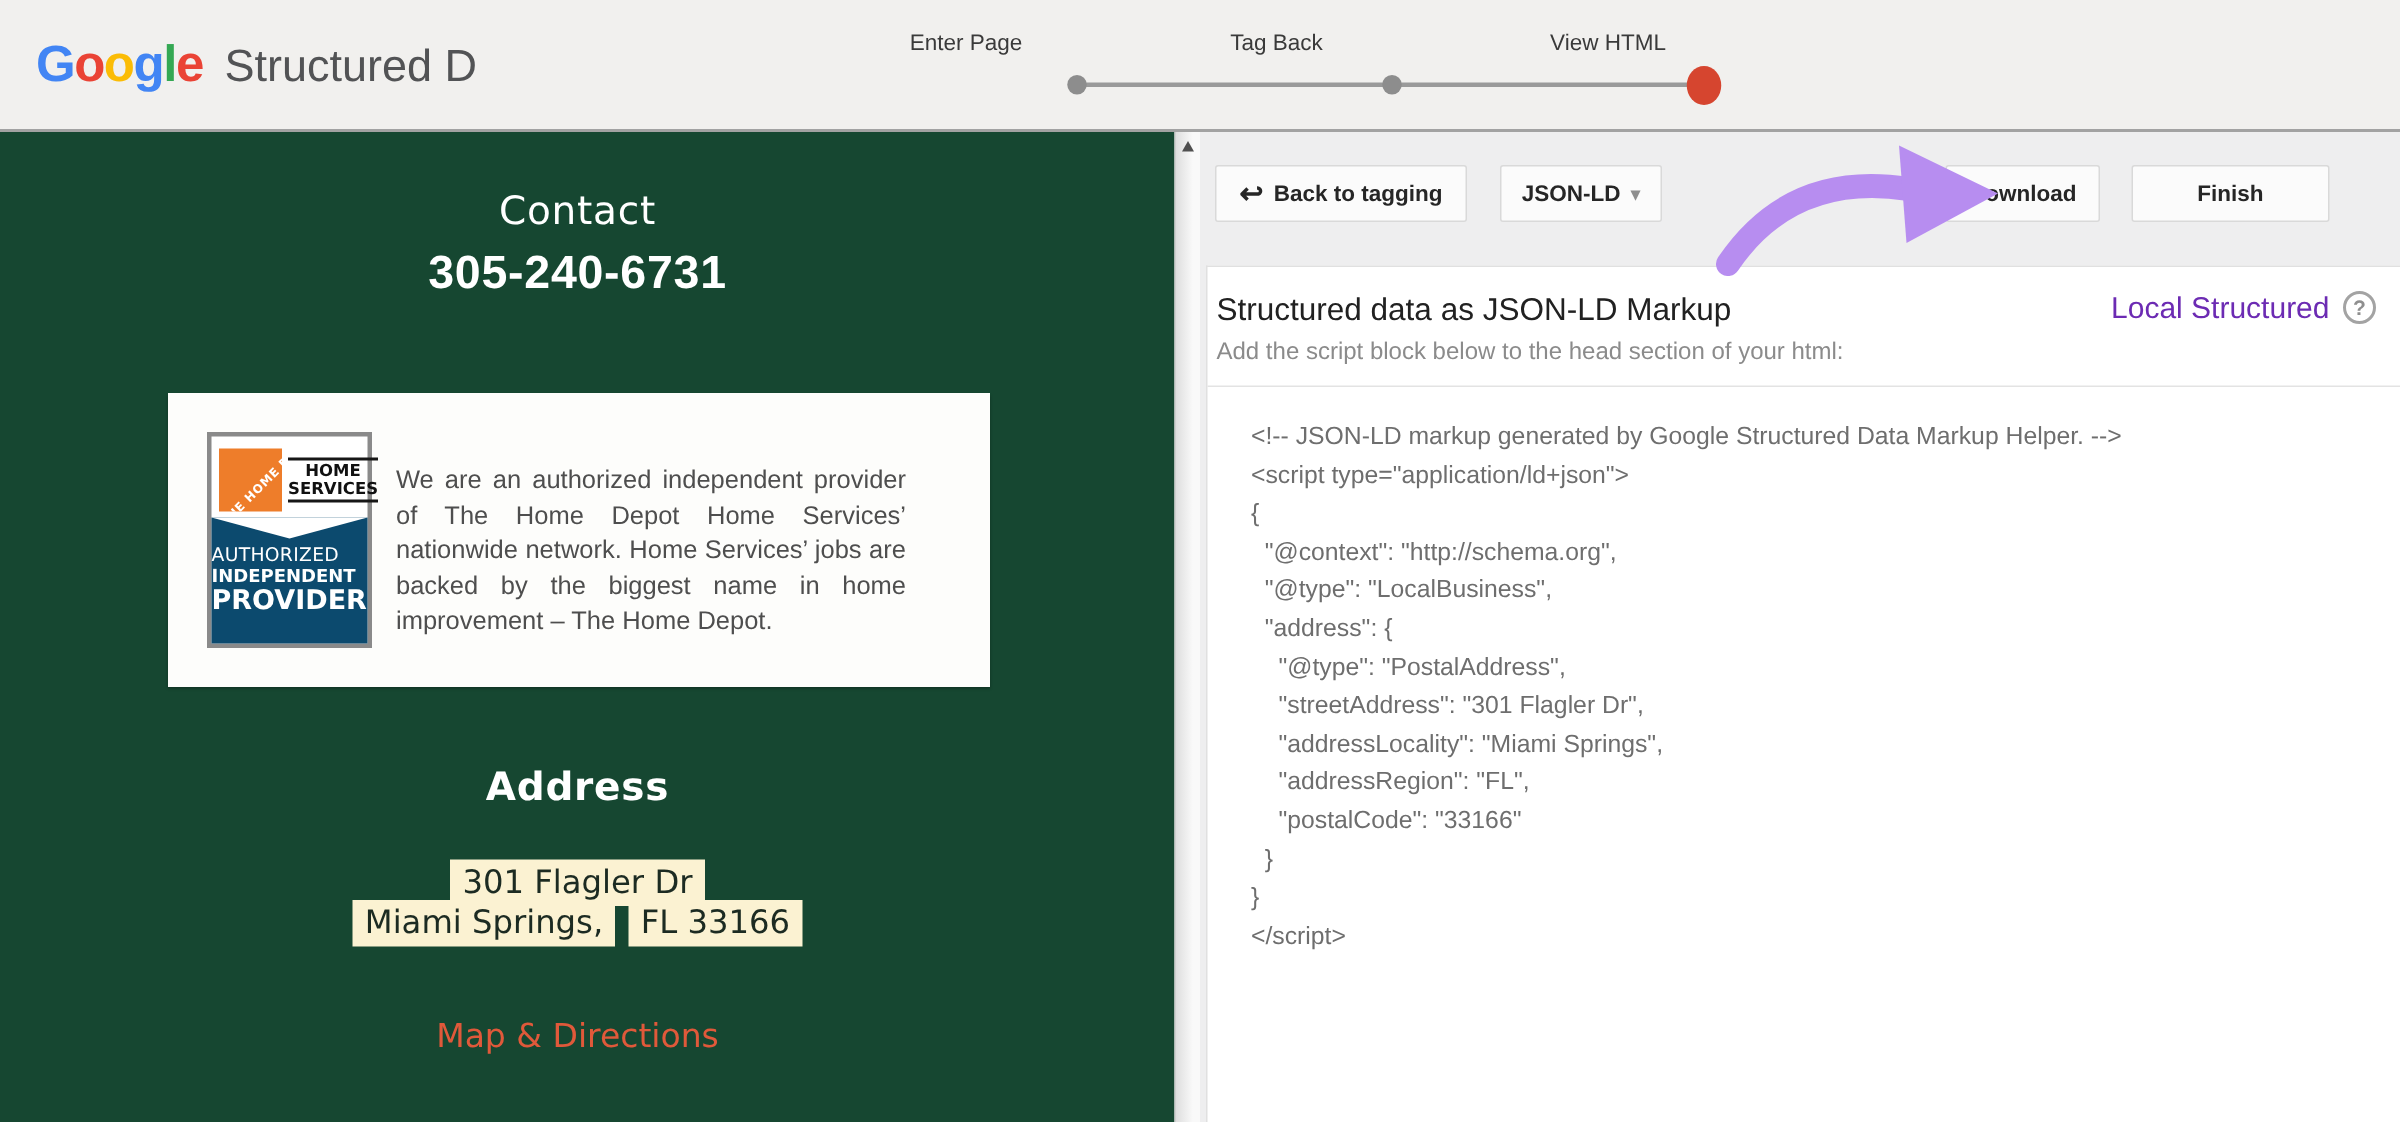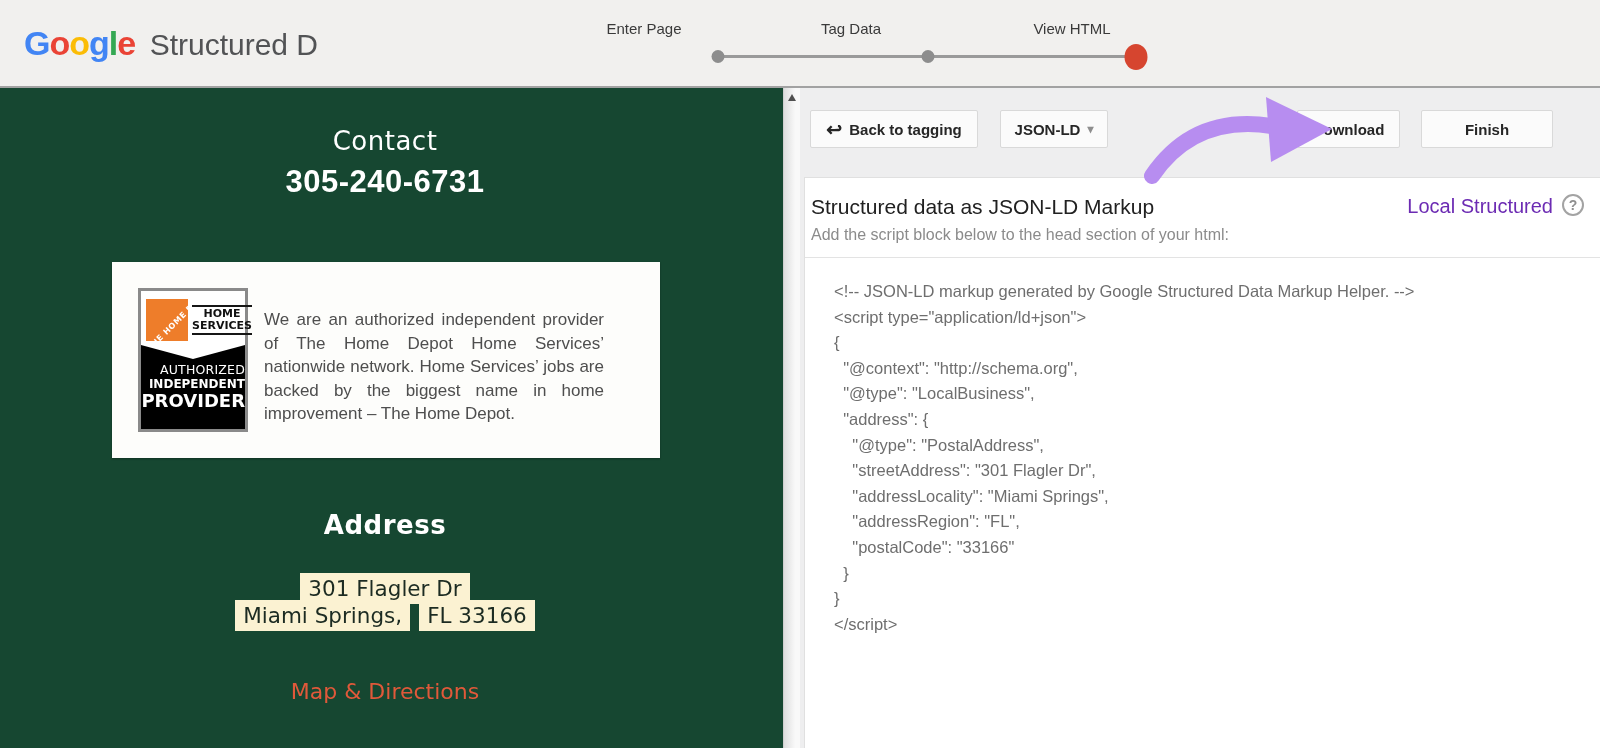--- a/index.html
+++ b/index.html
@@ -38,22 +38,22 @@
   .card { position:absolute; left:112px; top:174px; width:548px; height:196px;
           background:#fdfdfb; box-shadow:0 1px 2px rgba(0,0,0,0.3); }
   .badge { position:absolute; left:26px; top:26px; width:110px; height:144px;
            border:3px solid #8a8a8a; background:#fff; }
   .badge-top { height:54px; display:flex; align-items:center; gap:4px; padding:4px 3px 0 5px; }
   .hd-square { position:relative; width:42px; height:42px; background:#ee7d2a; overflow:hidden; flex:none; }
   .hd-rot { position:absolute; left:-10px; top:15px; transform:rotate(-45deg);
             font-size:8px; font-weight:bold; color:#fff; white-space:nowrap; letter-spacing:0.5px; }
   .hs { display:flex; flex-direction:column; border-top:2px solid #161616; border-bottom:2px solid #161616;
         padding:1px 0; font-size:11px; font-weight:bold; color:#111; line-height:1.1;align-items:center; }
-  .shield { position:absolute; left:0; top:54px; width:104px; height:84px; background:#000000;
-            color:#fff; text-align:right; padding-top:17px; }
+  .shield { position:absolute; left:0; top:54px; width:104px; height:84px; background:#0c4a6e;
+            color:#fff; text-align:left; padding-top:17px; }
   .shield::before { content:""; position:absolute; top:0; left:0; width:0; height:0;
             border-left:52px solid transparent; border-right:52px solid transparent;
             border-top:14px solid #fff; }
   .shield span { display:block; }
   .s1 { font-size:12.5px; font-weight:400; letter-spacing:0.2px; }
   .s2 { font-size:12px; font-weight:700; }
   .s3 { font-size:18px; font-weight:800; line-height:1.1; }
   .card-text { position:absolute; left:152px; top:46px; width:340px; font-size:17px;
                line-height:23.5px; color:#4e4e4e; text-align:justify;
                font-family:"Liberation Sans", sans-serif; }
@@ -99,21 +99,21 @@
 <div class="screen">
 
   <header class="topbar">
     <div class="logo">
       <span class="gl g-blue">G</span><span class="gl g-red">o</span><span class="gl g-yellow">o</span><span class="gl g-blue">g</span><span class="gl g-green">l</span><span class="gl g-red">e</span>
       <span class="product">Structured D</span>
     </div>
 
     <div>
       <span class="step-label" style="left:644px">Enter Page</span>
-      <span class="step-label" style="left:851px">Tag Data</span>
+      <span class="step-label" style="left:851px">Tag Back</span>
       <span class="step-label" style="left:1072px">View HTML</span>
       <div class="step-line"></div>
       <div class="dot" style="left:718px"></div>
       <div class="dot" style="left:928px"></div>
       <div class="dot red" style="left:1136px"></div>
     </div>
   </header>
 
   <div class="preview">
     <div class="pv-center c-head">Contact</div>

